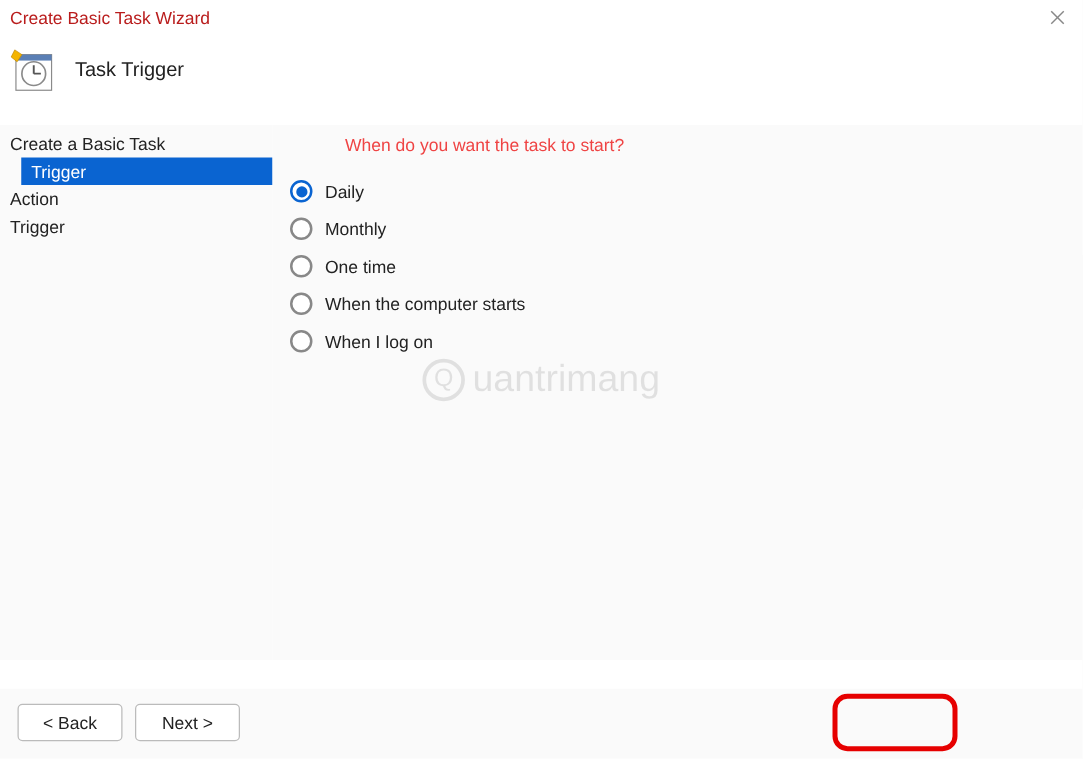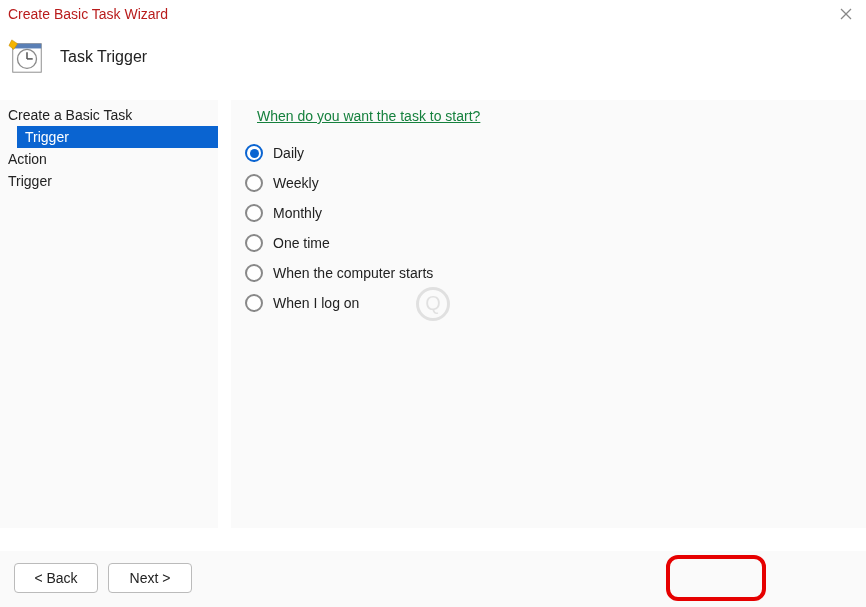--- a/index.html
+++ b/index.html
@@ -43,21 +43,20 @@
   .clock-icon svg { width: 38px; height: 38px; }
   .header h1 {
     font-size: 16px;
     font-weight: 400;
     margin: 0;
     color: #222;
   }
   .body {
     display: flex;
     height: 428px;
-    gap: 13px;
   }
   .sidebar {
     width: 218px;
     background: #fafafa;
     padding-top: 4px;
   }
   .sidebar .item {
     padding: 3px 8px;
     cursor: pointer;
     font-size: 14px;
@@ -68,24 +67,23 @@
     color: #fff;
     margin-left: 17px;
   }
   .main {
     flex: 1;
     background: #fafafa;
     padding: 8px 14px;
   }
   .prompt {
     font-size: 14px;
-    color: #15803d;
+    color: #ef4444;
     margin-bottom: 14px;
-    margin-left: 12px;
-    text-decoration: underline;
+    margin-left: 44px;
   }
   .options { }
   .option {
     display: flex;
     align-items: center;
     gap: 10px;
     padding: 6px 0;
     cursor: pointer;
   }
   .radio {
@@ -197,24 +195,20 @@
     <div class="prompt">When do you want the task to start?</div>
     <div class="options">
       <label class="option selected">
         <span class="radio">
             <span class="dot"></span>
           </span>
         <span class="label">Daily</span>
       </label>
       <label class="option">
         <span class="radio"></span>
-        <span class="label">Weekly</span>
-      </label>
-      <label class="option">
-        <span class="radio"></span>
         <span class="label">Monthly</span>
       </label>
       <label class="option">
         <span class="radio"></span>
         <span class="label">One time</span>
       </label>
       <label class="option">
         <span class="radio"></span>
         <span class="label">When the computer starts</span>
       </label>
@@ -228,13 +222,14 @@
 
 <div class="footer">
   <button class="btn">&lt; Back</button>
   <button class="btn" id="next-btn">Next &gt;</button>
 </div>
 
 <div class="highlight-ring" id="nextring" style="left: 666px; top: 555px; width: 100px; height: 46px;"></div>
 
 <div class="watermark">
   <span class="wm-icon">Q</span>
+  <span>uantrimang</span>
 </div>
 
 </body></html>

